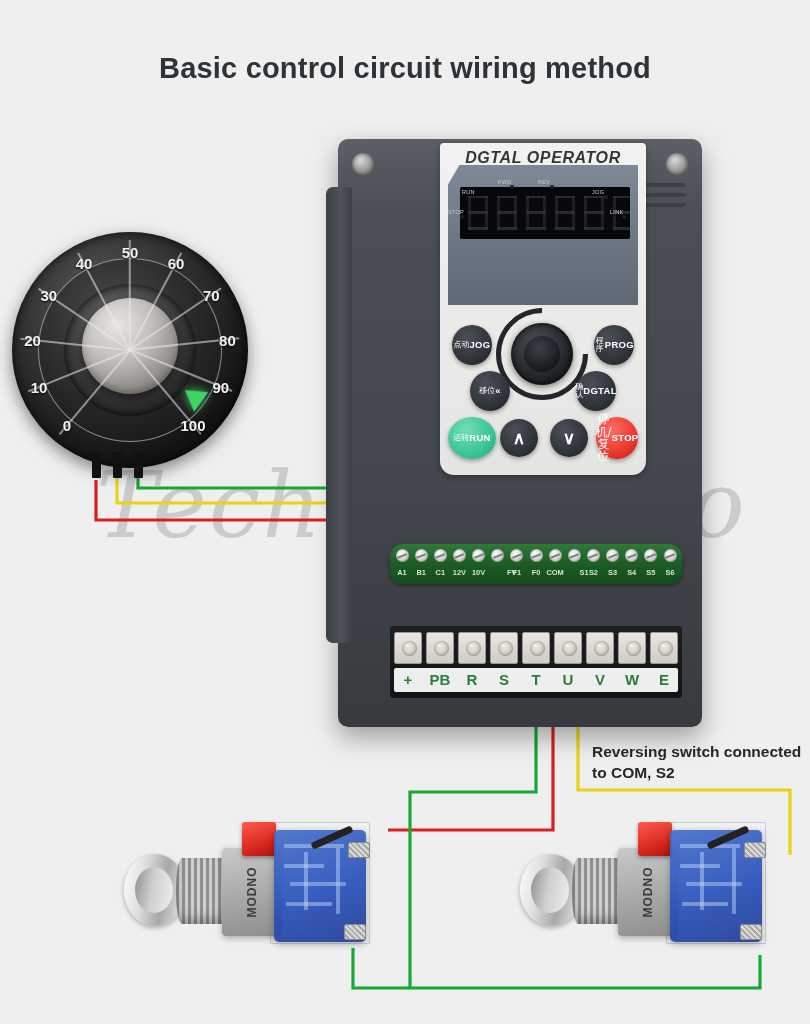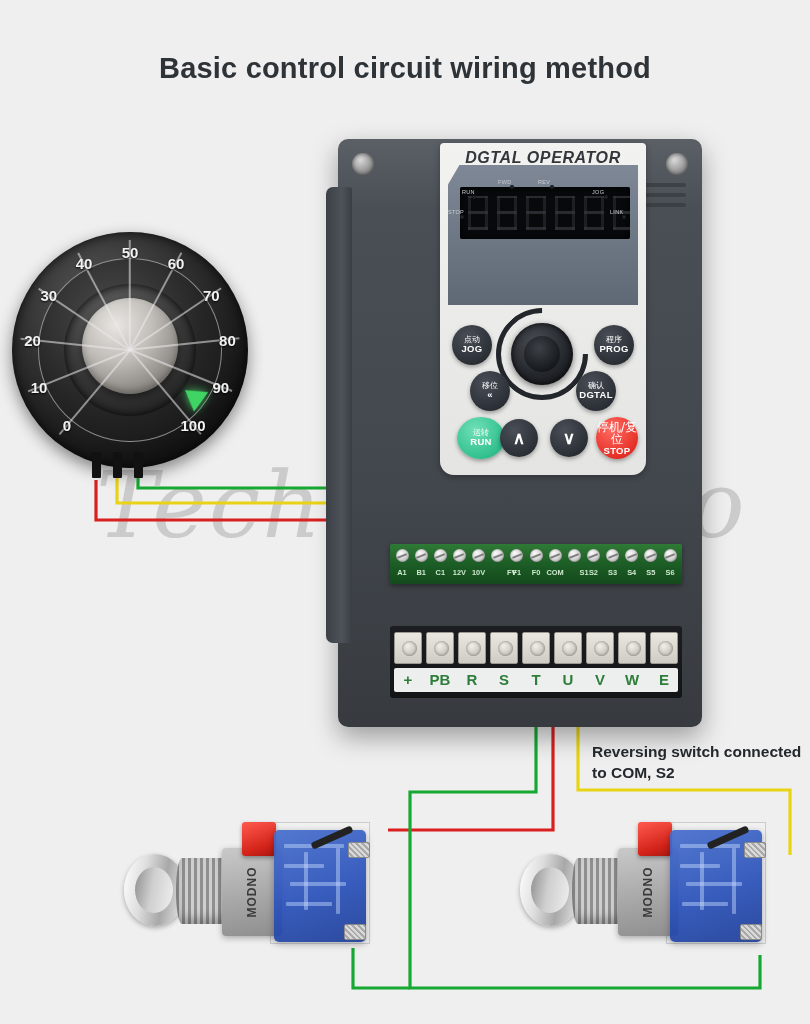--- a/index.html
+++ b/index.html
@@ -155,42 +155,42 @@
   }
   .dial-arc {
     position:absolute; left:56px; top:165px; width:92px; height:92px;
     border-radius:50%;
     border:5px solid #23262b;
     border-color:#23262b transparent #23262b #23262b;
     transform:rotate(-45deg);
   }
   .kp-btn {
     position:absolute; border-radius:50%;
-    display:flex; flex-direction:column; align-items:center; justify-content:center;
+    display:flex; flex-direction:row; align-items:center; justify-content:center;
     line-height:1.04; text-align:center; color:#fff;
     box-shadow: 0 2px 4px rgba(0,0,0,.35);
     cursor:pointer;
   }
   .kp-btn .cn { font-size:8px; font-family:"DejaVu Sans", sans-serif; }
   .kp-btn .en { font-size:9.5px; font-weight:700; letter-spacing:.3px; }
   .btn-dark { background: radial-gradient(circle at 38% 30%, #4a4f57 0%, #2b2f36 70%, #1b1e23 100%); }
   .btn-green { background: radial-gradient(circle at 38% 30%, #6fe0b6 0%, #35c291 65%, #1fa479 100%); }
   .btn-red   { background: radial-gradient(circle at 38% 30%, #ff6b63 0%, #e8342b 65%, #c21d16 100%); }
   .arrow-btn {
     position:absolute; width:38px; height:38px; border-radius:50%;
     background: radial-gradient(circle at 38% 30%, #4a4f57 0%, #2b2f36 70%, #1b1e23 100%);
     box-shadow:0 2px 4px rgba(0,0,0,.35);
     display:flex; align-items:center; justify-content:center; cursor:pointer;
   }
 
   
   .term-ctrl {
     position:absolute; left:52px; top:405px; width:292px; height:40px;
     background: linear-gradient(180deg,#2f7a36 0%,#1d5e26 48%,#14491c 100%);
-    border-radius:2px;
+    border-radius:13px;
     box-shadow: 0 2px 5px rgba(0,0,0,.4);
   }
   .screw {
     position:absolute; width:13px; height:13px; border-radius:50%;
     background: radial-gradient(circle at 36% 30%, #fafafa 0%, #d3d3d3 55%, #9c9c9c 100%);
     box-shadow: inset 0 0 2px rgba(0,0,0,.45);
   }
   .screw::after{
     content:""; position:absolute; left:1.5px; top:5.5px; width:10px; height:1.6px;
     background:#7d7d7d; transform:rotate(-22deg);
@@ -406,21 +406,21 @@
         <span class="en">PROG</span>
       </div>
       <div class="kp-btn btn-dark" style="left:30px; top:228px; width:40px; height:40px;">
         <span class="cn">移位</span>
         <span class="en">«</span>
       </div>
       <div class="kp-btn btn-dark" style="right:30px; top:228px; width:40px; height:40px;">
         <span class="cn">确认</span>
         <span class="en">DGTAL</span>
       </div>
-      <div class="kp-btn btn-green" style="left:8px; top:274px; width:48px; height:42px;margin-left:9px;">
+      <div class="kp-btn btn-green" style="left:8px; top:274px; width:48px; height:42px;">
         <span class="cn">运转</span>
         <span class="en">RUN</span>
       </div>
       <div class="kp-btn btn-red" style="right:8px; top:274px; width:42px; height:42px;">
         <span class="cn" style="font-size:12px;">停机/复位</span>
         <span class="en">STOP</span>
       </div>
       <div class="arrow-btn" style="left:60px; top:276px;">
         <span style="color:#fff; font-size:17px; font-weight:700;">∧</span>
       </div>

